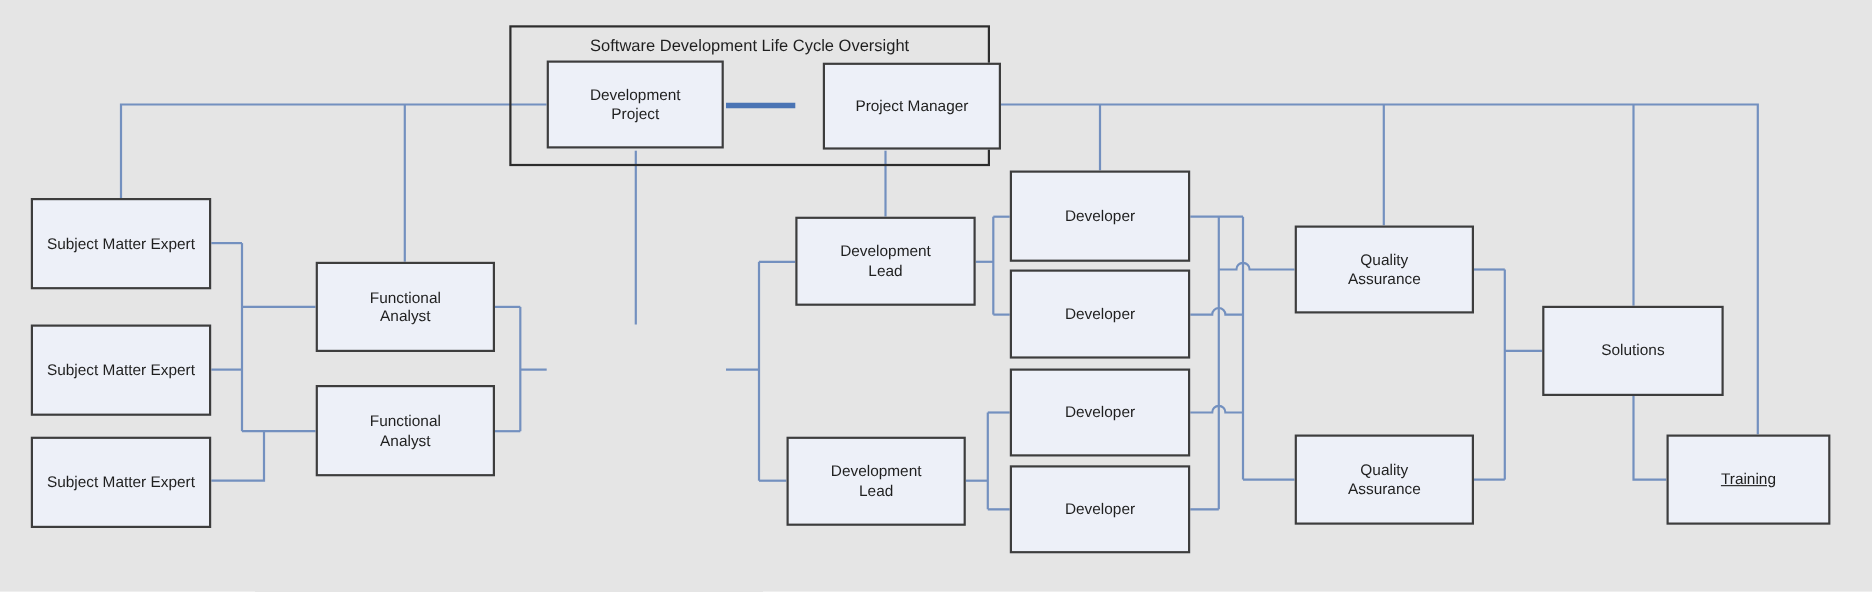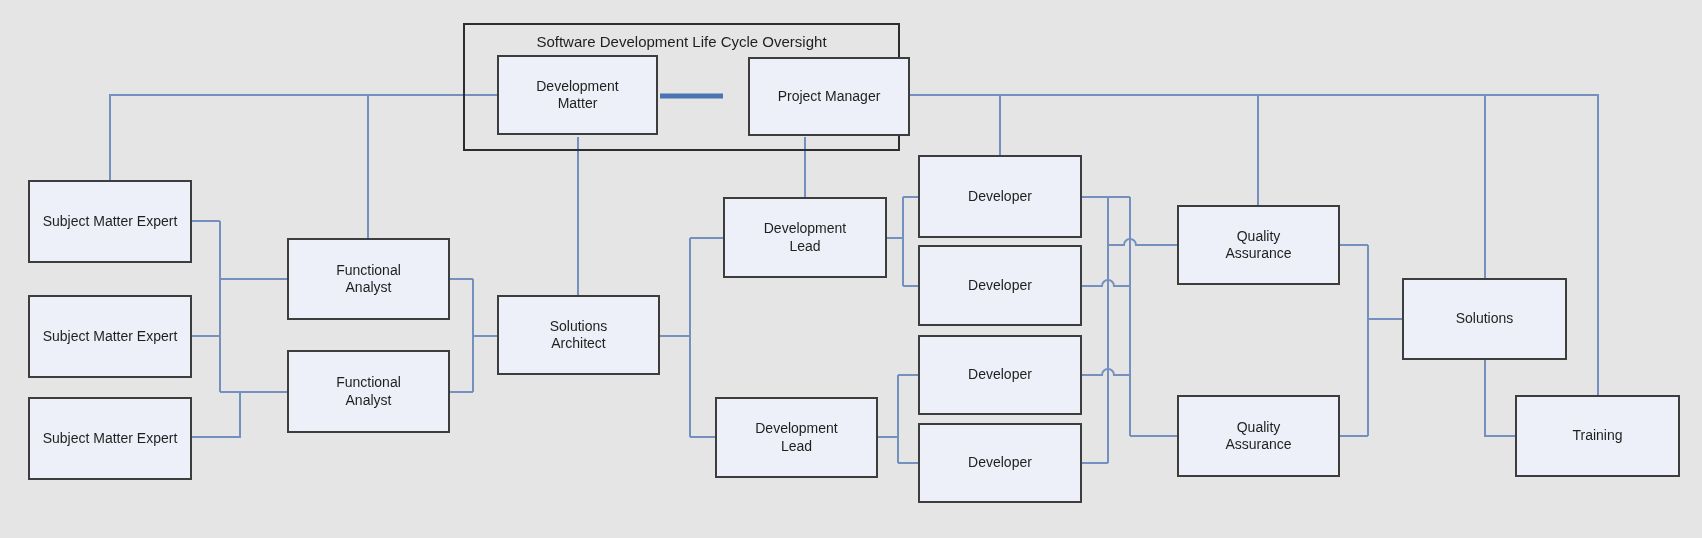--- a/index.html
+++ b/index.html
@@ -91,21 +91,21 @@
     <path class="c" d="M1368 319 H1402"></path>
 
     <path class="c" d="M1485 360 V436 H1515"></path>
   </svg>
 
   <div class="group" style="left:463px;top:23px;width:437px;height:128px;">
     <div class="group-title">Software Development Life Cycle Oversight</div>
   </div>
 
   <div class="node w2" style="left:497px;top:55px;width:161px;height:80px;">
-    <span class="lbl">Development Matter</span>
+    <span class="lbl">Development Project</span>
   </div>
 
   <div class="node" style="left:723px;top:57px;width:162px;height:79px;margin-left:25px;">
     <span class="lbl">Project Manager</span>
   </div>
 
   <div class="node" style="left:28px;top:180px;width:164px;height:83px;">
     <span class="lbl">Subject Matter Expert</span>
   </div>
 
@@ -118,23 +118,20 @@
   </div>
 
   <div class="node w2" style="left:287px;top:238px;width:163px;height:82px;">
     <span class="lbl">Functional Analyst</span>
   </div>
 
   <div class="node w2" style="left:287px;top:350px;width:163px;height:83px;">
     <span class="lbl">Functional Analyst</span>
   </div>
 
-  <div class="node w2" style="left:497px;top:295px;width:163px;height:80px;">
-    <span class="lbl">Solutions Architect</span>
-  </div>
 
   <div class="node w2" style="left:723px;top:197px;width:164px;height:81px;">
     <span class="lbl">Development Lead</span>
   </div>
 
   <div class="node w2" style="left:715px;top:397px;width:163px;height:81px;">
     <span class="lbl">Development Lead</span>
   </div>
 
   <div class="node" style="left:918px;top:155px;width:164px;height:83px;">
@@ -158,17 +155,17 @@
   </div>
 
   <div class="node w2" style="left:1177px;top:395px;width:163px;height:82px;">
     <span class="lbl">Quality Assurance</span>
   </div>
 
   <div class="node" style="left:1402px;top:278px;width:165px;height:82px;">
     <span class="lbl">Solutions</span>
   </div>
 
-  <div class="node" style="left:1515px;top:395px;width:165px;height:82px;">
+  <div class="node" style="left:1515px;top:395px;width:149px;height:82px;text-decoration:underline;">
     <span class="lbl">Training</span>
   </div>
 
 </div>
 
 </body></html>

